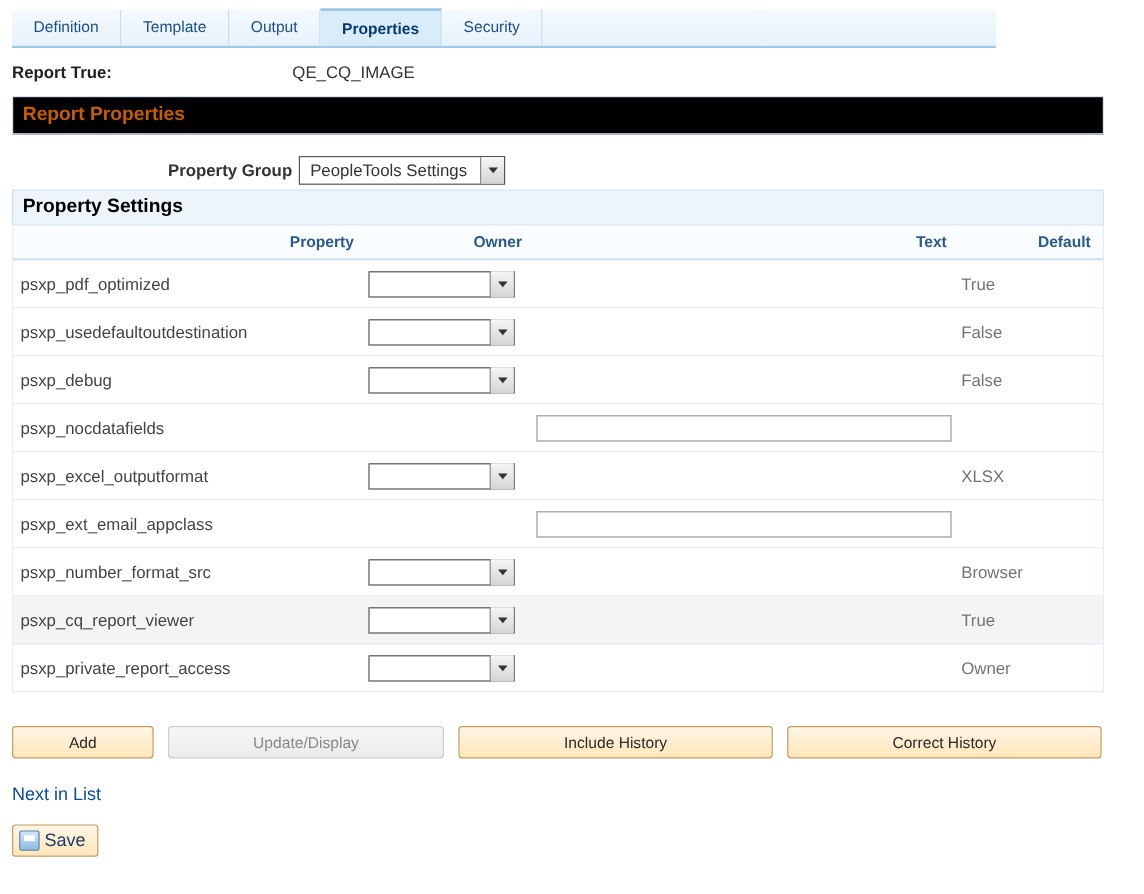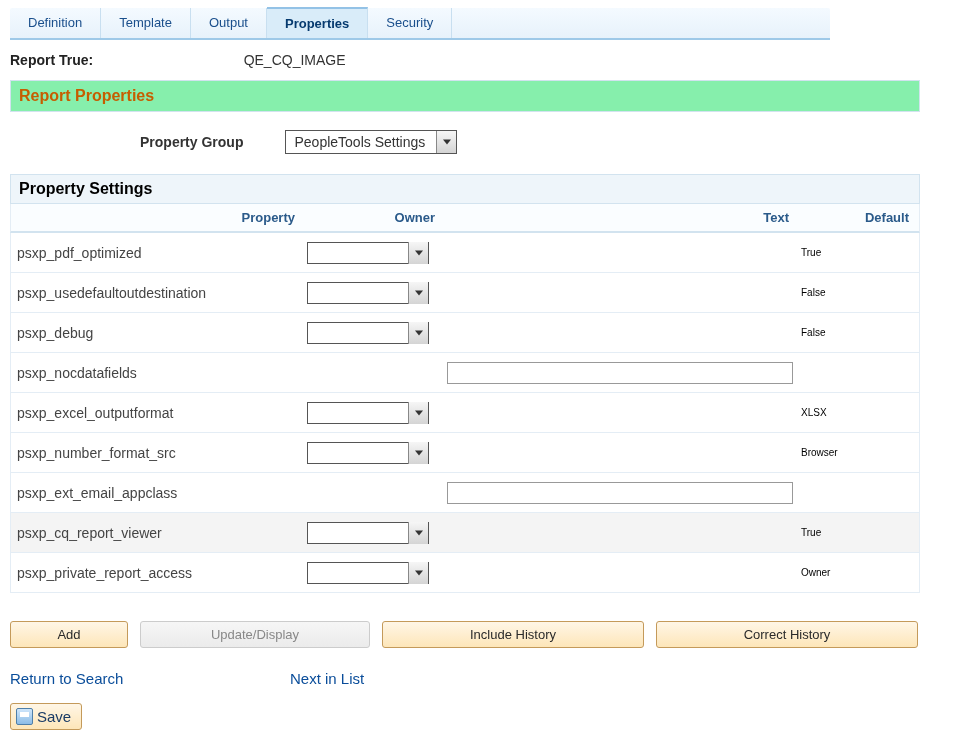--- a/index.html
+++ b/index.html
@@ -44,34 +44,33 @@
     width: 230px;
     font-size: 14px;
     color: #222;
   }
   .field-value {
     display: inline-block;
     font-size: 14px;
     color: #333;
   }
   .section-header {
-    background: #86efac;
+    background: #000000;
     border: 1px solid #d2e3ef;
     padding: 6px 8px;
     font-size: 16px;
     font-weight: bold;
     color: #c65d00;
     width: 910px;
   }
   .prop-group-row {
-    margin: 18px 0 20px 0;
+    margin: 18px 0 4px 0;
     display: flex;
     align-items: center;
     padding-left: 130px;
-    gap: 36px;
   }
   .prop-group-label {
     font-weight: bold;
     font-size: 14px;
     margin-right: 6px;
   }
   .select-box {
     display: inline-flex;
     align-items: center;
     border: 1px solid #555;
@@ -125,21 +124,21 @@
     border-left: 1px solid #e4edf5;
     border-right: 1px solid #e4edf5;
     align-items: center;
     min-height: 40px;
   }
   .grid-row:nth-child(even) {}
   .grid-row.hl { background: #f4f4f4; }
   .col-prop   { width: 290px; padding: 6px 6px; color: #444; font-size: 14px;}
   .col-prompt { width: 140px; padding: 4px 6px; }
   .col-text   { width: 354px; padding: 4px 6px; }
-  .col-def    { width: 120px; padding: 6px 6px; color: #000000; font-size: 10px;}
+  .col-def    { width: 120px; padding: 6px 6px; color: #737373; font-size: 14px;}
   .dropdown-cell {
     display: inline-flex;
     align-items: center;
     border: 1px solid #555;
     height: 22px;
     background: #fff;
     width: 122px;
   }
   .dropdown-cell .sp { flex: 1; }
   .text-input {
@@ -306,37 +305,37 @@
             <div class="select-btn">
               <svg viewBox="0 0 10 6">
                 <path d="M0 0 L10 0 L5 6 Z" fill="#333"></path>
               </svg>
             </div>
           </div></div>
         <div class="col-text"></div>
         <div class="col-def">XLSX</div>
       </div>
       <div class="grid-row">
-        <div class="col-prop">psxp_number_format_src</div>
-        <div class="col-prompt"><div class="dropdown-cell">
-            <span class="sp"></span>
-            <div class="select-btn">
-              <svg viewBox="0 0 10 6">
-                <path d="M0 0 L10 0 L5 6 Z" fill="#333"></path>
-              </svg>
-            </div>
-          </div></div>
-        <div class="col-text"></div>
-        <div class="col-def">Browser</div>
-      </div>
-      <div class="grid-row">
         <div class="col-prop">psxp_ext_email_appclass</div>
         <div class="col-prompt"></div>
         <div class="col-text"><input class="text-input" type="text" style=""></div>
         <div class="col-def"></div>
+      </div>
+      <div class="grid-row">
+        <div class="col-prop">psxp_number_format_src</div>
+        <div class="col-prompt"><div class="dropdown-cell">
+            <span class="sp"></span>
+            <div class="select-btn">
+              <svg viewBox="0 0 10 6">
+                <path d="M0 0 L10 0 L5 6 Z" fill="#333"></path>
+              </svg>
+            </div>
+          </div></div>
+        <div class="col-text"></div>
+        <div class="col-def">Browser</div>
       </div>
       <div class="grid-row hl">
         <div class="col-prop">psxp_cq_report_viewer</div>
         <div class="col-prompt"><div class="dropdown-cell">
             <span class="sp"></span>
             <div class="select-btn">
               <svg viewBox="0 0 10 6">
                 <path d="M0 0 L10 0 L5 6 Z" fill="#333"></path>
               </svg>
             </div>
@@ -361,21 +360,20 @@
 </div>
 
 <div class="action-buttons">
   <div class="btn w1">Add</div>
   <div class="btn w2 disabled">Update/Display</div>
   <div class="btn w3">Include History</div>
   <div class="btn w3">Correct History</div>
 </div>
 
 <div class="links-row">
-  <a class="l1">Return to Search</a>
   <a>Next in List</a>
 </div>
 
 <div class="save-row">
   <div class="save-btn">
     <span class="save-icon"></span>
     <span>Save</span>
   </div>
 </div>
 

